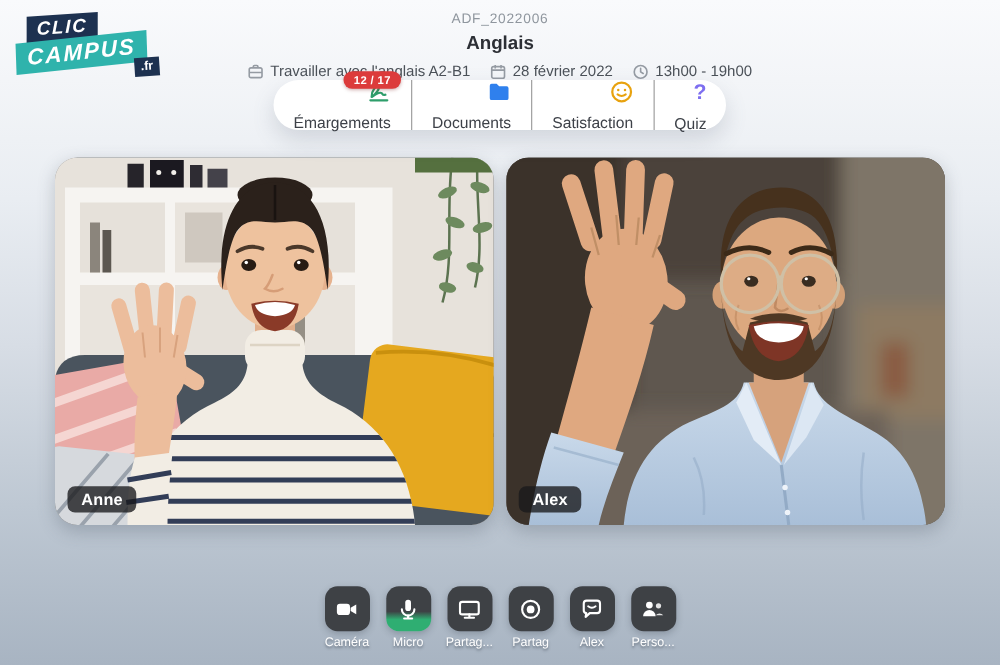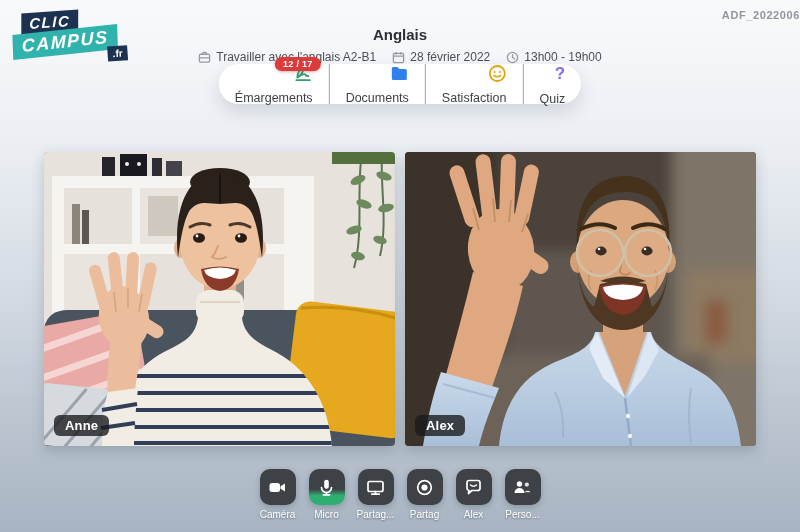--- a/index.html
+++ b/index.html
@@ -16,41 +16,41 @@
   .logo-clic { display:inline-block; background:#1d3150; color:#fff; font-weight:800; font-style:italic;
     font-size:15px; letter-spacing:1.5px; padding:2px 8px; transform:skewX(-4deg); }
   .logo-row2 { position:relative; margin-top:-2px; }
   .logo-campus { display:inline-block; background:#2fb3ac; color:#fff; font-weight:800; font-style:italic;
     font-size:18px; letter-spacing:1.5px; padding:2px 9px; transform:skewX(-4deg) rotate(-2deg); }
   .logo-fr { position:absolute; right:6px; bottom:-10px; background:#1d3150; color:#fff; font-weight:800;
     font-size:10px; padding:2px 5px; }
 
   
   .header { position:absolute; top:9px; left:0; right:0; text-align:center; z-index:2; }
-  .session-code { font-size:11px; color:#8f969e; font-weight:700; letter-spacing:.6px;text-align:right; }
+  .session-code { font-size:11px; color:#8f969e; font-weight:400; letter-spacing:.6px; }
   .session-title { font-size:15px; color:#2c2f35; font-weight:700; margin-top:5px; }
   .meta { margin-top:7px; display:flex; justify-content:center; align-items:center; gap:16px;
     font-size:12px; color:#4b5158; }
   .meta-item { display:flex; align-items:center; gap:5px; }
   .meta-item svg { display:block; }
 
   
   .tabs { position:absolute; top:64px; left:50%; transform:translateX(-50%); display:flex; height:40px;
     background:#fff; border-radius:20px; box-shadow:0 8px 18px rgba(90,100,118,.20); z-index:5; }
   .tab { position:relative; display:flex; align-items:flex-end; gap:8px; padding:0 16px;
     font-size:12.5px; color:#3d4148; cursor:pointer; white-space:nowrap;flex-direction:column; }
   .tab + .tab { border-left:1px solid #a3a3a3; }
   .tab-icon { display:flex; align-items:center; }
   .badge { position:absolute; top:-7px; right:8px; background:var(--badge,#dc3b3b); color:#fff;
     font-size:9px; font-weight:700; padding:2px 8px; border-radius:9px; letter-spacing:.3px;
     box-shadow:0 1px 3px rgba(120,30,30,.35); }
   .quiz-glyph { font-size:17px; font-weight:700; }
 
   
-  .tile { position:absolute; top:152px; width:351px; height:294px; border-radius:4px; overflow:hidden;
+  .tile { position:absolute; top:126px; width:351px; height:294px; border-radius:18px; overflow:hidden;
     box-shadow:0 5px 14px rgba(70,80,95,.28); background:#888; }
   .tile-left { left:44px; }
   .tile-right { left:405px;text-decoration:underline; }
   .tile svg.scene { display:block; width:100%; height:100%; }
   .name-tag { position:absolute; left:10px; bottom:10px; background:rgba(24,24,27,.78); color:#fff;
     font-size:13px; font-weight:700; padding:3px 11px; border-radius:6px; letter-spacing:.2px; }
 
   
   .toolbar { position:absolute; top:469px; left:50%; transform:translateX(-50%); display:flex; gap:6px; z-index:4; }
   .tool { width:43px; display:flex; flex-direction:column; align-items:center; cursor:pointer; }

